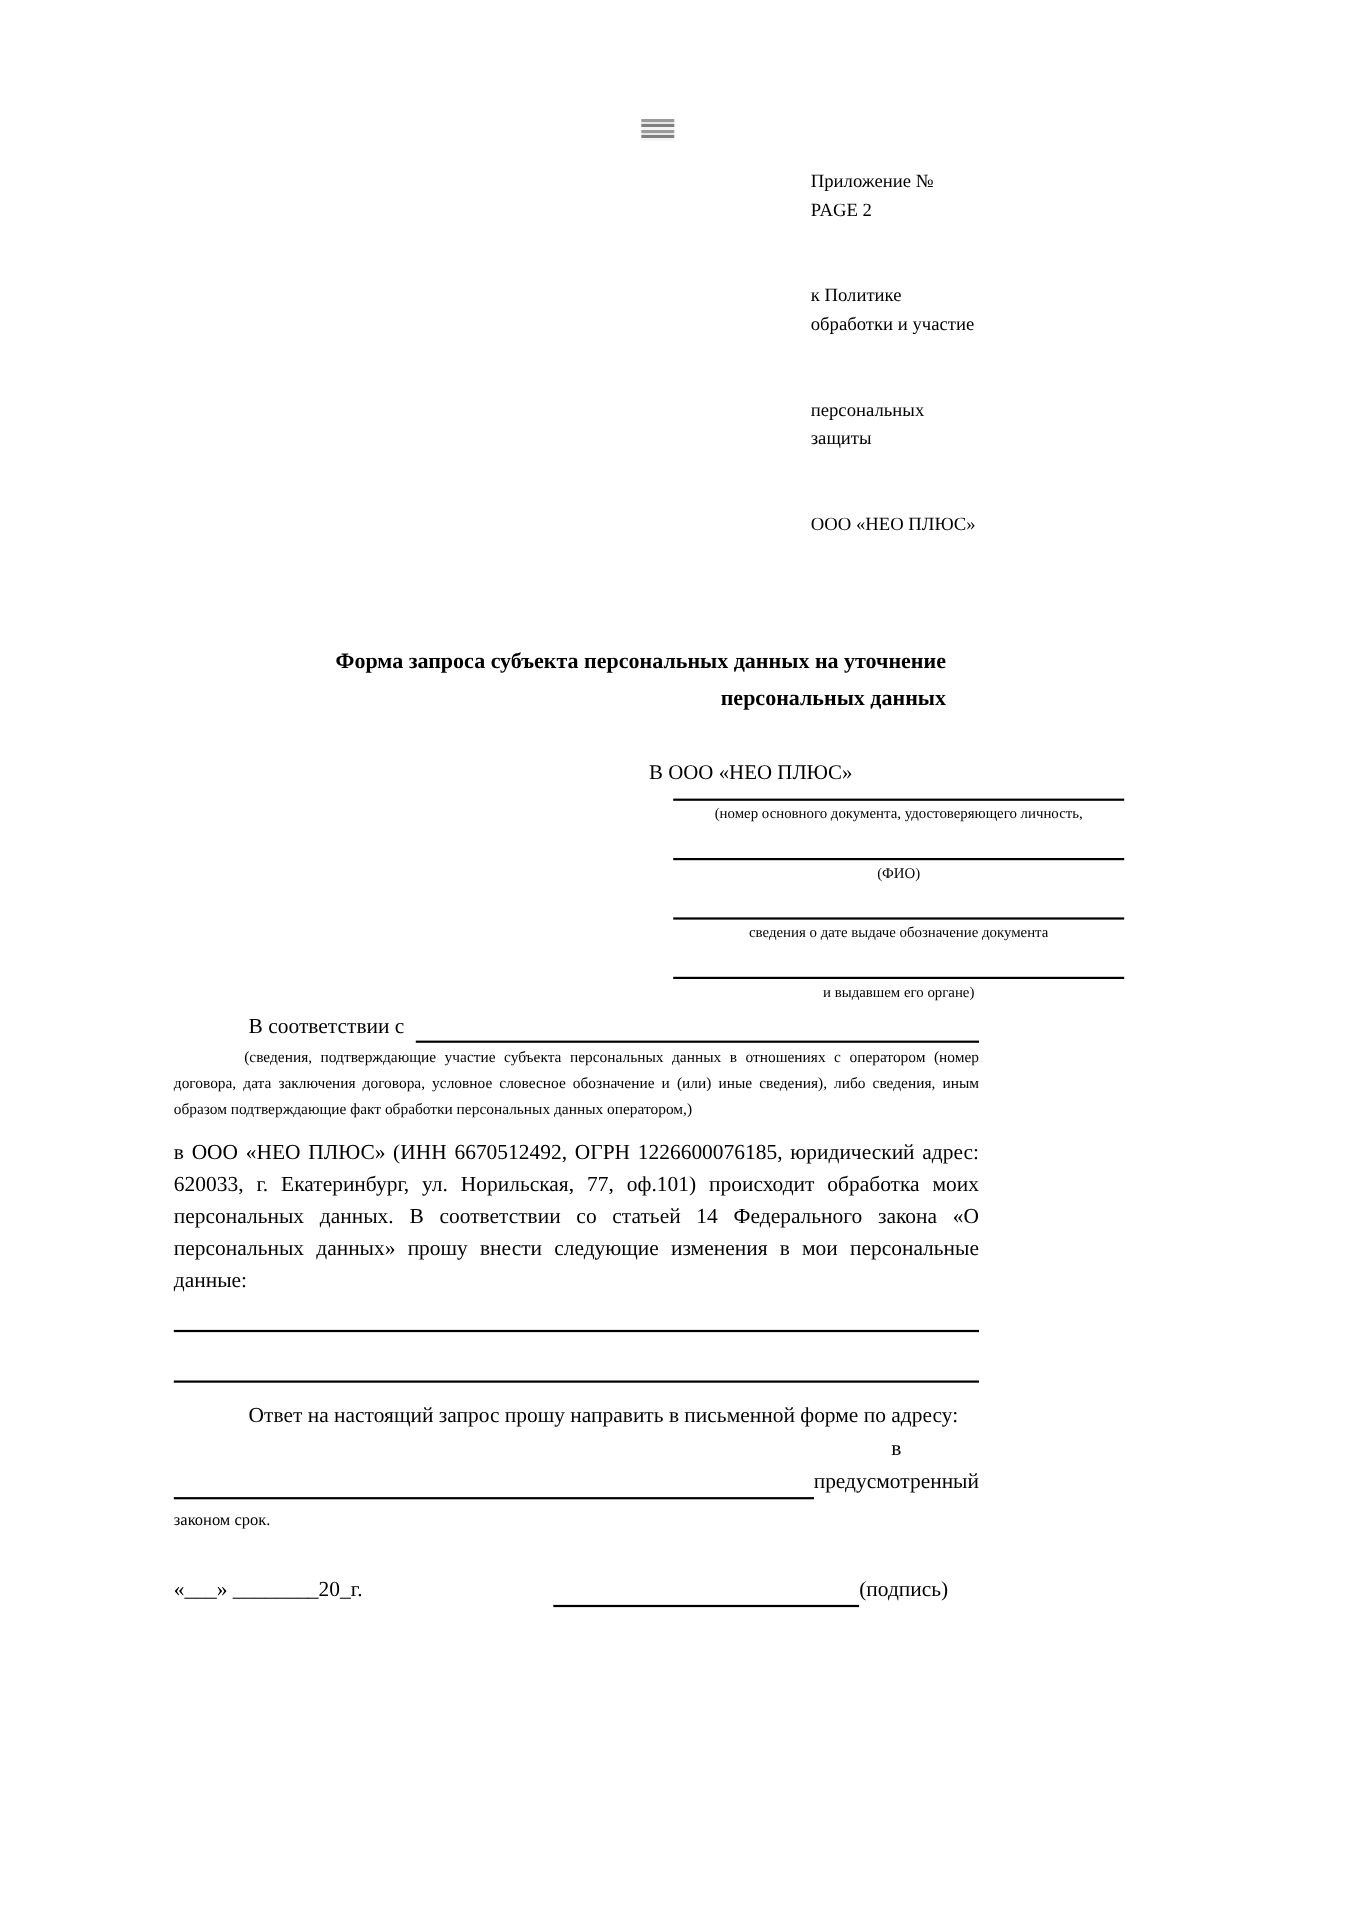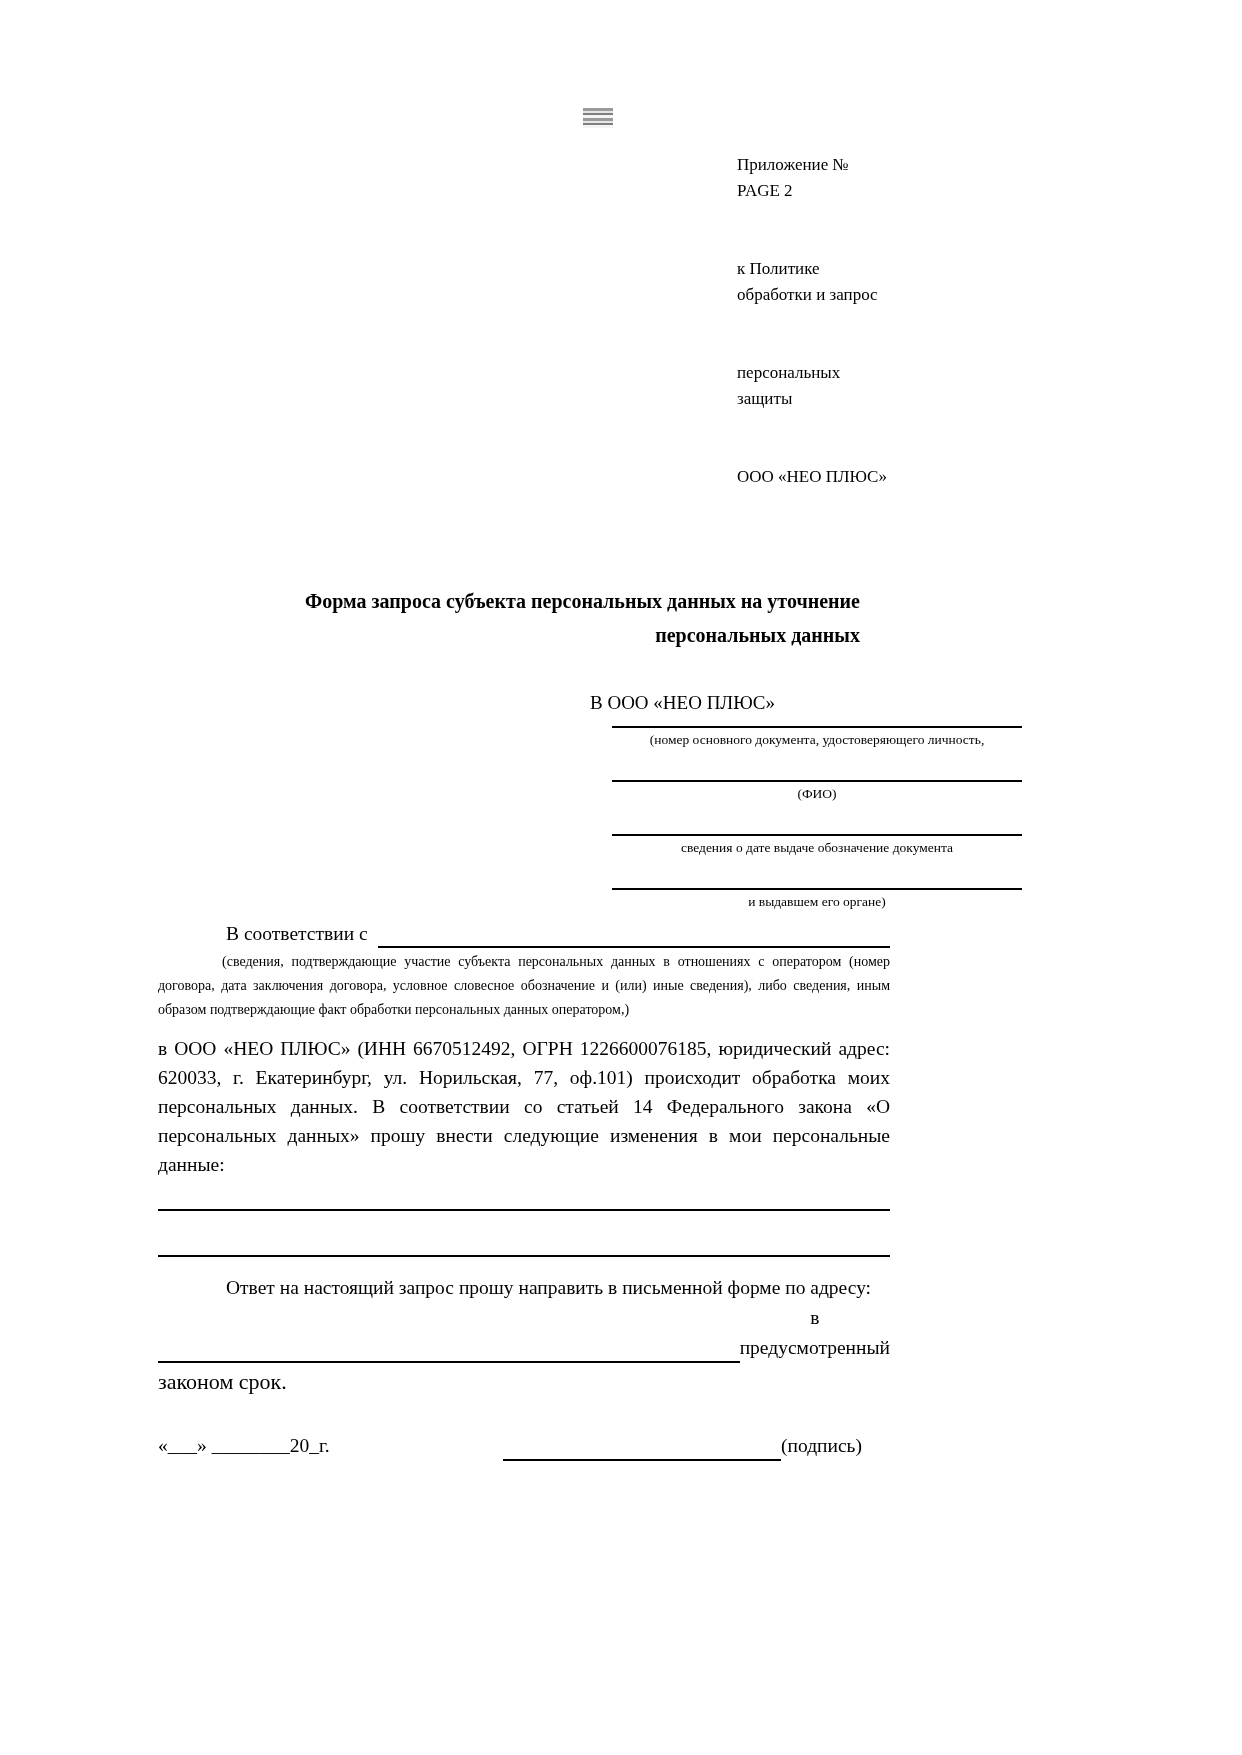--- a/index.html
+++ b/index.html
@@ -54,42 +54,42 @@
     margin-top:12px;
   }
   .changes-blank { height:0; border-bottom:2px solid #000; }
   .changes-blank.first { margin-top:30px; }
   .changes-blank.second { margin-top:44px; }
   
   .reply-lead { margin-top:16px; font-size:19.5px; line-height:30px; text-indent:68px; }
   .reply-line2 { display:flex; align-items:flex-end; font-size:19.5px; line-height:30px; }
   .address-blank { width:617px; border-bottom:2px solid #000; height:26px; }
   .reply-tail-words { flex:1; text-align:center; word-spacing:34px; }
-  .reply-tail-line { font-size:22px; line-height:30px; margin-top:4px; }
+  .reply-tail-line { font-size:15px; line-height:30px; margin-top:4px; }
   
   .signature-row {
     margin-top:34px;
     display:flex; justify-content:space-between; align-items:flex-end;
     font-size:19.5px; line-height:30px;
   }
   .date-line { white-space:pre; }
   .sig-group { display:flex; align-items:flex-end; margin-right:28px; }
   .signature-blank { width:278px; border-bottom:2px solid #000; height:26px; }
   .signature-caption { white-space:nowrap; }
 </style>
 </head>
 <body>
 
 <div class="page">
 
   <div class="header-row">
     <div class="embedded-object-icon"></div>
     <div class="header-text">
       <div>Приложение №  PAGE 2</div>
-      <div>к Политике обработки и запрос</div>
+      <div>к Политике обработки и участие</div>
       <div>персональных защиты</div>
       <div>ООО «НЕО ПЛЮС»</div>
     </div>
   </div>
 
   <div class="form-title">Форма запроса субъекта персональных данных на уточнение персональных данных</div>
 
   <div class="addressee">
     <div class="addr-to">В ООО «НЕО ПЛЮС»</div>
     <div class="addr-fields">

